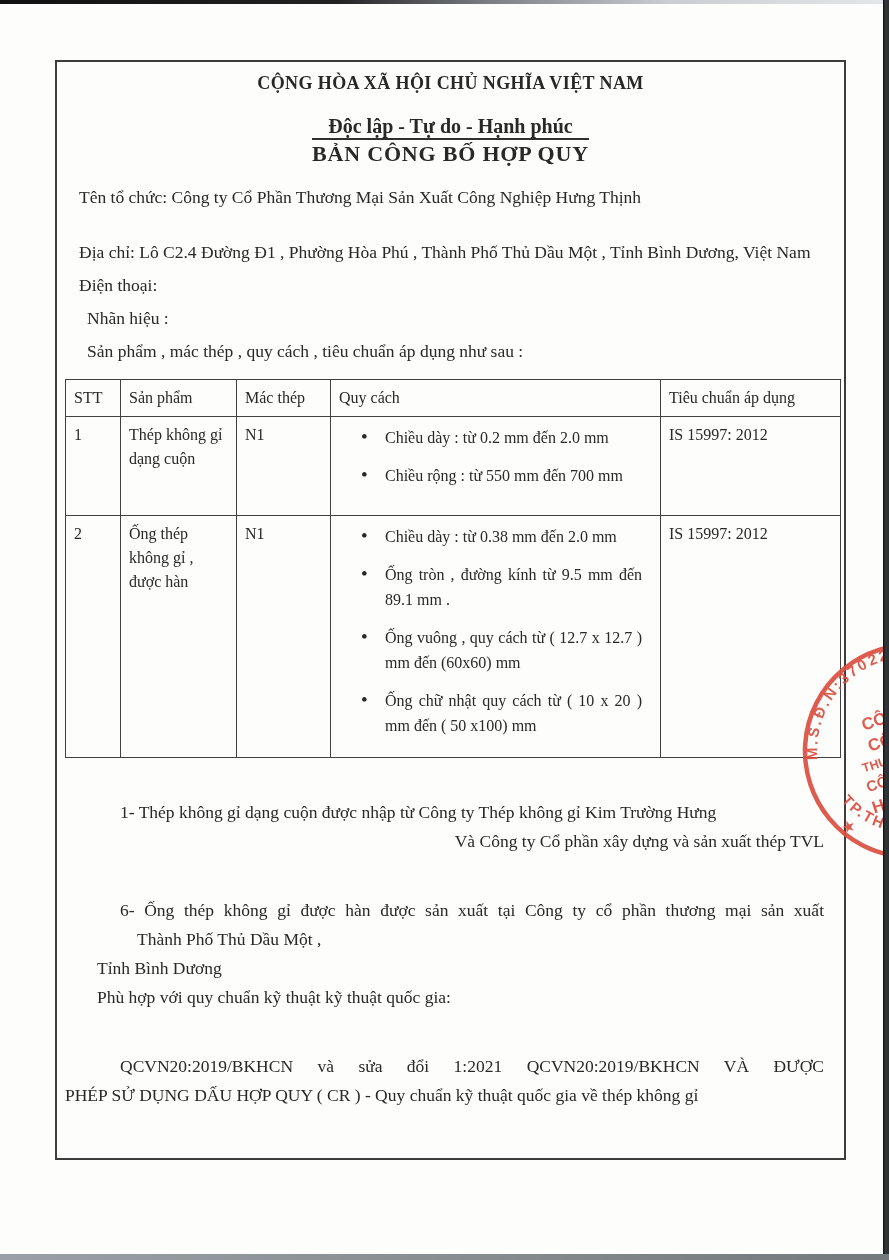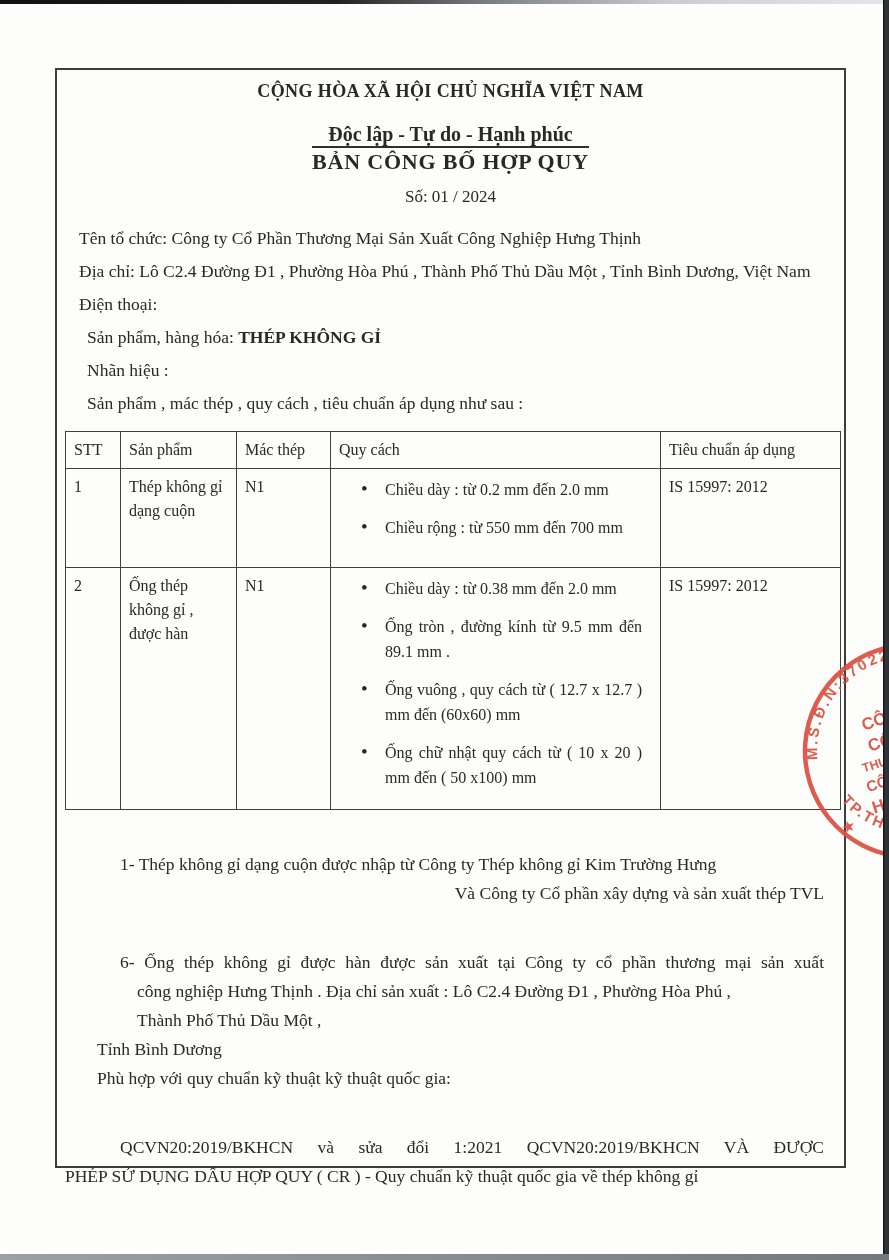--- a/index.html
+++ b/index.html
@@ -12,35 +12,35 @@
   
   .artifact-top{position:absolute;left:0;top:0;width:889px;height:4px;z-index:6;
     background:linear-gradient(90deg,#111 0%,#222 38%,#7a7f84 55%,#c9cdd1 75%,#e4e7ea 100%);}
   .artifact-right{position:absolute;right:0;top:0;width:6px;height:1260px;z-index:6;
     background:linear-gradient(90deg,#0e0e0e 0%,#33373a 40%,#2b2f32 100%);}
   .artifact-bottom{position:absolute;left:0;bottom:0;width:889px;height:6px;z-index:6;
     background:linear-gradient(90deg,#9aa0a5 0%,#888d92 50%,#73787d 100%);}
 
   
   .frame{
-    position:absolute;left:55px;top:68px;width:787px;height:1096px;
+    position:absolute;left:55px;top:60px;width:787px;height:1096px;
     border:2px solid #3d3d3d;background:transparent;z-index:3;
   }
 
   
   .doc-header{text-align:center;padding-top:8px;}
   .h1{font-size:18px;font-weight:bold;letter-spacing:.4px;line-height:26px;}
   .h2{display:inline-block;font-size:20px;font-weight:bold;line-height:22px;
       border-bottom:2px solid #2f2f2f;padding:0 16px 1px 16px;margin-top:1px;}
   .title{font-size:22px;font-weight:bold;letter-spacing:.8px;line-height:28px;}
   .so{font-size:17px;margin-top:9px;line-height:24px;}
 
   
   .info{margin:13px 22px 0 22px;font-size:17.5px;line-height:33px;}
-  .info .wrapblock{width:748px;}
+  .info .wrapblock{width:748px;margin-top:22px;}
   .indented{margin-left:8px;}
   .bold{font-weight:bold;}
 
   
   table.spec{border-collapse:collapse;margin:11px 0 0 8px;width:775px;
     font-size:16px;table-layout:fixed;border-radius:9px;}
   table.spec th,table.spec td{border:1.5px solid #414141;vertical-align:top;
     padding:6px 8px;font-weight:normal;text-align:left;line-height:24px;}
   col.c-stt{width:55px;}col.c-sp{width:116px;}col.c-mt{width:94px;}
   col.c-qc{width:330px;}col.c-tc{width:180px;}
@@ -93,28 +93,26 @@
     <text x="120" y="168" font-size="17" text-anchor="middle">HƯNG THỊNH</text>
   </g>
 </svg>
 
 <div class="frame">
 
   <div class="doc-header">
     <div class="h1">CỘNG HÒA XÃ HỘI CHỦ NGHĨA VIỆT NAM</div><br>
     <span class="h2">Độc lập - Tự do - Hạnh phúc</span>
     <div class="title">BẢN CÔNG BỐ HỢP QUY</div>
-    <div class="so">Số: 01 / 2024</div>
   </div>
 
   <div class="info">
     <div>Tên tổ chức: Công ty Cổ Phần Thương Mại Sản Xuất Công Nghiệp Hưng Thịnh</div>
     <div class="wrapblock">Địa chỉ: Lô C2.4 Đường Đ1 , Phường Hòa Phú , Thành Phố Thủ Dầu Một , Tỉnh Bình Dương, Việt Nam</div>
     <div>Điện thoại:</div>
-    <div class="indented"><span>Sản phẩm, hàng hóa: </span><span class="bold">THÉP KHÔNG GỈ</span></div>
     <div class="indented">Nhãn hiệu :</div>
     <div class="indented">Sản phẩm , mác thép , quy cách , tiêu chuẩn áp dụng như sau :</div>
   </div>
 
   <table class="spec">
     <colgroup>
       <col class="c-stt">
         <col class="c-sp">
         <col class="c-mt">
         <col class="c-qc">
@@ -154,21 +152,20 @@
       </td>
       <td>IS 15997: 2012</td>
     </tr>
   </tbody>
     </table>
 
   <div class="notes">
     <div class="ind55">1-  Thép không gỉ dạng cuộn được nhập từ Công ty Thép không gỉ Kim Trường Hưng</div>
     <div class="ind42">Và Công ty Cổ phần xây dựng và sản xuất thép TVL</div>
     <div class="ind55 stretch">6-  Ống thép không gỉ được hàn được sản xuất tại Công ty cổ phần thương mại sản xuất</div>
-    <div class="ind72">công nghiệp Hưng Thịnh . Địa chỉ sản xuất : Lô C2.4 Đường Đ1 , Phường Hòa Phú ,</div>
     <div class="ind72">Thành Phố Thủ Dầu Một ,</div>
     <div class="ind32">Tỉnh Bình Dương</div>
     <div class="ind32">Phù hợp với quy chuẩn kỹ thuật kỹ thuật quốc gia:</div>
     <div class="ind55 stretch">QCVN20:2019/BKHCN và sửa đổi 1:2021 QCVN20:2019/BKHCN VÀ ĐƯỢC</div>
     <div>PHÉP SỬ DỤNG DẤU HỢP QUY ( CR ) -  Quy chuẩn kỹ thuật quốc gia về thép không gỉ</div>
   </div>
 
 </div>
 
 </body></html>

